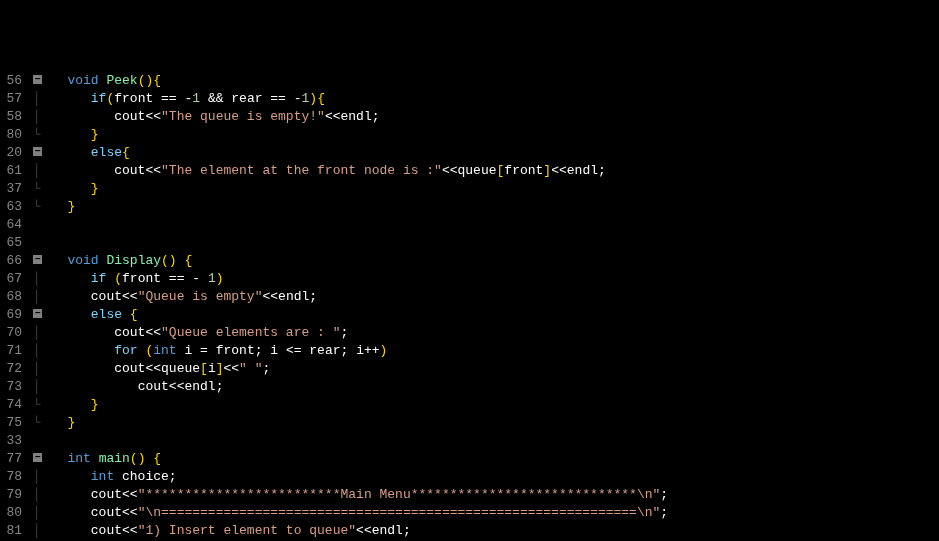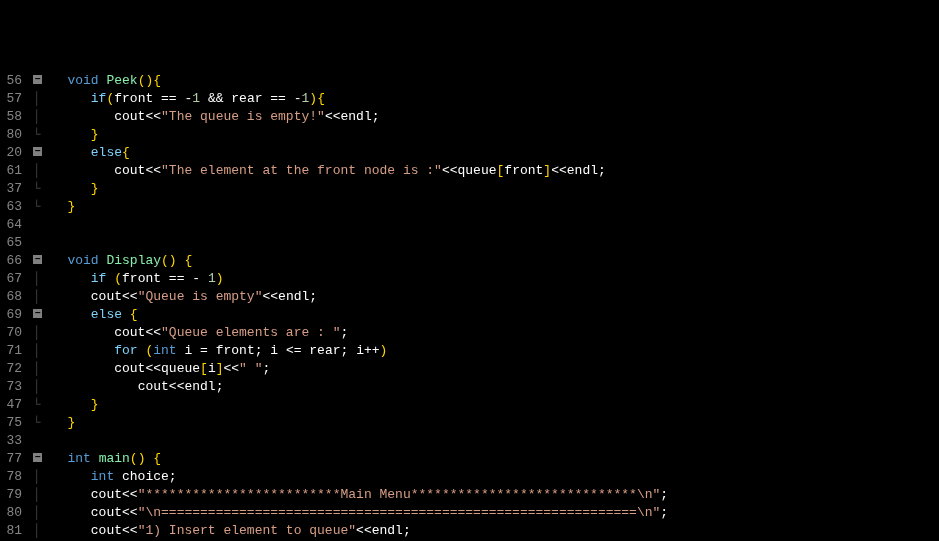--- a/index.html
+++ b/index.html
@@ -61,18 +61,18 @@
 .tk-strlit { color: #d69d85; }
 .tk-yellow { color: #ffd700; }
 .tk-white { color: #ffffff; }
 </style>
 </head>
 <body>
 
 
 
 <div class="editor">
-  <div class="gutter" id="gutter"><div>56</div><div>57</div><div>58</div><div>80</div><div>20</div><div>61</div><div>37</div><div>63</div><div>64</div><div>65</div><div>66</div><div>67</div><div>68</div><div>69</div><div>70</div><div>71</div><div>72</div><div>73</div><div>47</div><div>75</div><div>33</div><div>77</div><div>78</div><div>79</div><div>80</div><div>81</div><div>82</div></div>
+  <div class="gutter" id="gutter"><div>56</div><div>57</div><div>58</div><div>80</div><div>20</div><div>61</div><div>37</div><div>63</div><div>64</div><div>65</div><div>66</div><div>67</div><div>68</div><div>69</div><div>70</div><div>71</div><div>72</div><div>73</div><div>74</div><div>75</div><div>33</div><div>77</div><div>78</div><div>79</div><div>80</div><div>81</div><div>82</div></div>
   <div class="code" id="code"><div class="line"><span class="fold"><span class="fold-box"></span></span><span>   </span><span class="tk-type">void</span><span class="tk-white"> </span><span class="tk-func">Peek</span><span class="tk-yellow">()</span><span class="tk-brace">{</span></div><div class="line"><span class="fold guide">│</span><span>      </span><span class="tk-keyword">if</span><span class="tk-yellow">(</span><span class="tk-white">front </span><span class="tk-white">== </span><span class="tk-white">-</span><span class="tk-num">1</span><span class="tk-white"> </span><span class="tk-white">&amp;&amp;</span><span class="tk-white"> rear </span><span class="tk-white">== </span><span class="tk-white">-</span><span class="tk-num">1</span><span class="tk-yellow">)</span><span class="tk-brace">{</span></div><div class="line"><span class="fold guide">│</span><span>         </span><span class="tk-white">cout</span><span class="tk-white">&lt;&lt;</span><span class="tk-strlit">"The queue is empty!"</span><span class="tk-white">&lt;&lt;</span><span class="tk-white">endl</span><span class="tk-white">;</span></div><div class="line"><span class="fold guide">└</span><span>      </span><span class="tk-brace">}</span></div><div class="line"><span class="fold"><span class="fold-box"></span></span><span>      </span><span class="tk-keyword">else</span><span class="tk-brace">{</span></div><div class="line"><span class="fold guide">│</span><span>         </span><span class="tk-white">cout</span><span class="tk-white">&lt;&lt;</span><span class="tk-strlit">"The element at the front node is :"</span><span class="tk-white">&lt;&lt;</span><span class="tk-white">queue</span><span class="tk-yellow">[</span><span class="tk-white">front</span><span class="tk-yellow">]</span><span class="tk-white">&lt;&lt;</span><span class="tk-white">endl</span><span class="tk-white">;</span></div><div class="line"><span class="fold guide">└</span><span>      </span><span class="tk-brace">}</span></div><div class="line"><span class="fold guide">└</span><span>   </span><span class="tk-brace">}</span></div><div class="line"><span class="fold"></span><span></span></div><div class="line"><span class="fold"></span><span></span></div><div class="line"><span class="fold"><span class="fold-box"></span></span><span>   </span><span class="tk-type">void</span><span class="tk-white"> </span><span class="tk-func">Display</span><span class="tk-yellow">()</span><span class="tk-white"> </span><span class="tk-brace">{</span></div><div class="line"><span class="fold guide">│</span><span>      </span><span class="tk-keyword">if</span><span class="tk-white"> </span><span class="tk-yellow">(</span><span class="tk-white">front </span><span class="tk-white">== </span><span class="tk-white">- </span><span class="tk-num">1</span><span class="tk-yellow">)</span></div><div class="line"><span class="fold guide">│</span><span>      </span><span class="tk-white">cout</span><span class="tk-white">&lt;&lt;</span><span class="tk-strlit">"Queue is empty"</span><span class="tk-white">&lt;&lt;</span><span class="tk-white">endl</span><span class="tk-white">;</span></div><div class="line"><span class="fold"><span class="fold-box"></span></span><span>      </span><span class="tk-keyword">else</span><span class="tk-white"> </span><span class="tk-brace">{</span></div><div class="line"><span class="fold guide">│</span><span>         </span><span class="tk-white">cout</span><span class="tk-white">&lt;&lt;</span><span class="tk-strlit">"Queue elements are : "</span><span class="tk-white">;</span></div><div class="line"><span class="fold guide">│</span><span>         </span><span class="tk-keyword">for</span><span class="tk-white"> </span><span class="tk-yellow">(</span><span class="tk-type">int</span><span class="tk-white"> i </span><span class="tk-white">= </span><span class="tk-white">front</span><span class="tk-white">; </span><span class="tk-white">i </span><span class="tk-white">&lt;= </span><span class="tk-white">rear</span><span class="tk-white">; </span><span class="tk-white">i</span><span class="tk-white">++</span><span class="tk-yellow">)</span></div><div class="line"><span class="fold guide">│</span><span>         </span><span class="tk-white">cout</span><span class="tk-white">&lt;&lt;</span><span class="tk-white">queue</span><span class="tk-yellow">[</span><span class="tk-white">i</span><span class="tk-yellow">]</span><span class="tk-white">&lt;&lt;</span><span class="tk-strlit">" "</span><span class="tk-white">;</span></div><div class="line"><span class="fold guide">│</span><span>            </span><span class="tk-white">cout</span><span class="tk-white">&lt;&lt;</span><span class="tk-white">endl</span><span class="tk-white">;</span></div><div class="line"><span class="fold guide">└</span><span>      </span><span class="tk-brace">}</span></div><div class="line"><span class="fold guide">└</span><span>   </span><span class="tk-brace">}</span></div><div class="line"><span class="fold"></span><span></span></div><div class="line"><span class="fold"><span class="fold-box"></span></span><span>   </span><span class="tk-type">int</span><span class="tk-white"> </span><span class="tk-func">main</span><span class="tk-yellow">()</span><span class="tk-white"> </span><span class="tk-brace">{</span></div><div class="line"><span class="fold guide">│</span><span>      </span><span class="tk-type">int</span><span class="tk-white"> choice</span><span class="tk-white">;</span></div><div class="line"><span class="fold guide">│</span><span>      </span><span class="tk-white">cout</span><span class="tk-white">&lt;&lt;</span><span class="tk-strlit">"*************************Main Menu*****************************\n"</span><span class="tk-white">;</span></div><div class="line"><span class="fold guide">│</span><span>      </span><span class="tk-white">cout</span><span class="tk-white">&lt;&lt;</span><span class="tk-strlit">"\n=============================================================\n"</span><span class="tk-white">;</span></div><div class="line"><span class="fold guide">│</span><span>      </span><span class="tk-white">cout</span><span class="tk-white">&lt;&lt;</span><span class="tk-strlit">"1) Insert element to queue"</span><span class="tk-white">&lt;&lt;</span><span class="tk-white">endl</span><span class="tk-white">;</span></div><div class="line"><span class="fold guide">│</span><span>      </span><span class="tk-white">cout</span><span class="tk-white">&lt;&lt;</span><span class="tk-strlit">"2) Delete element from queue"</span><span class="tk-white">&lt;&lt;</span><span class="tk-white">endl</span><span class="tk-white">;</span></div></div>
 </div>
 
 
 
 
 </body></html>

